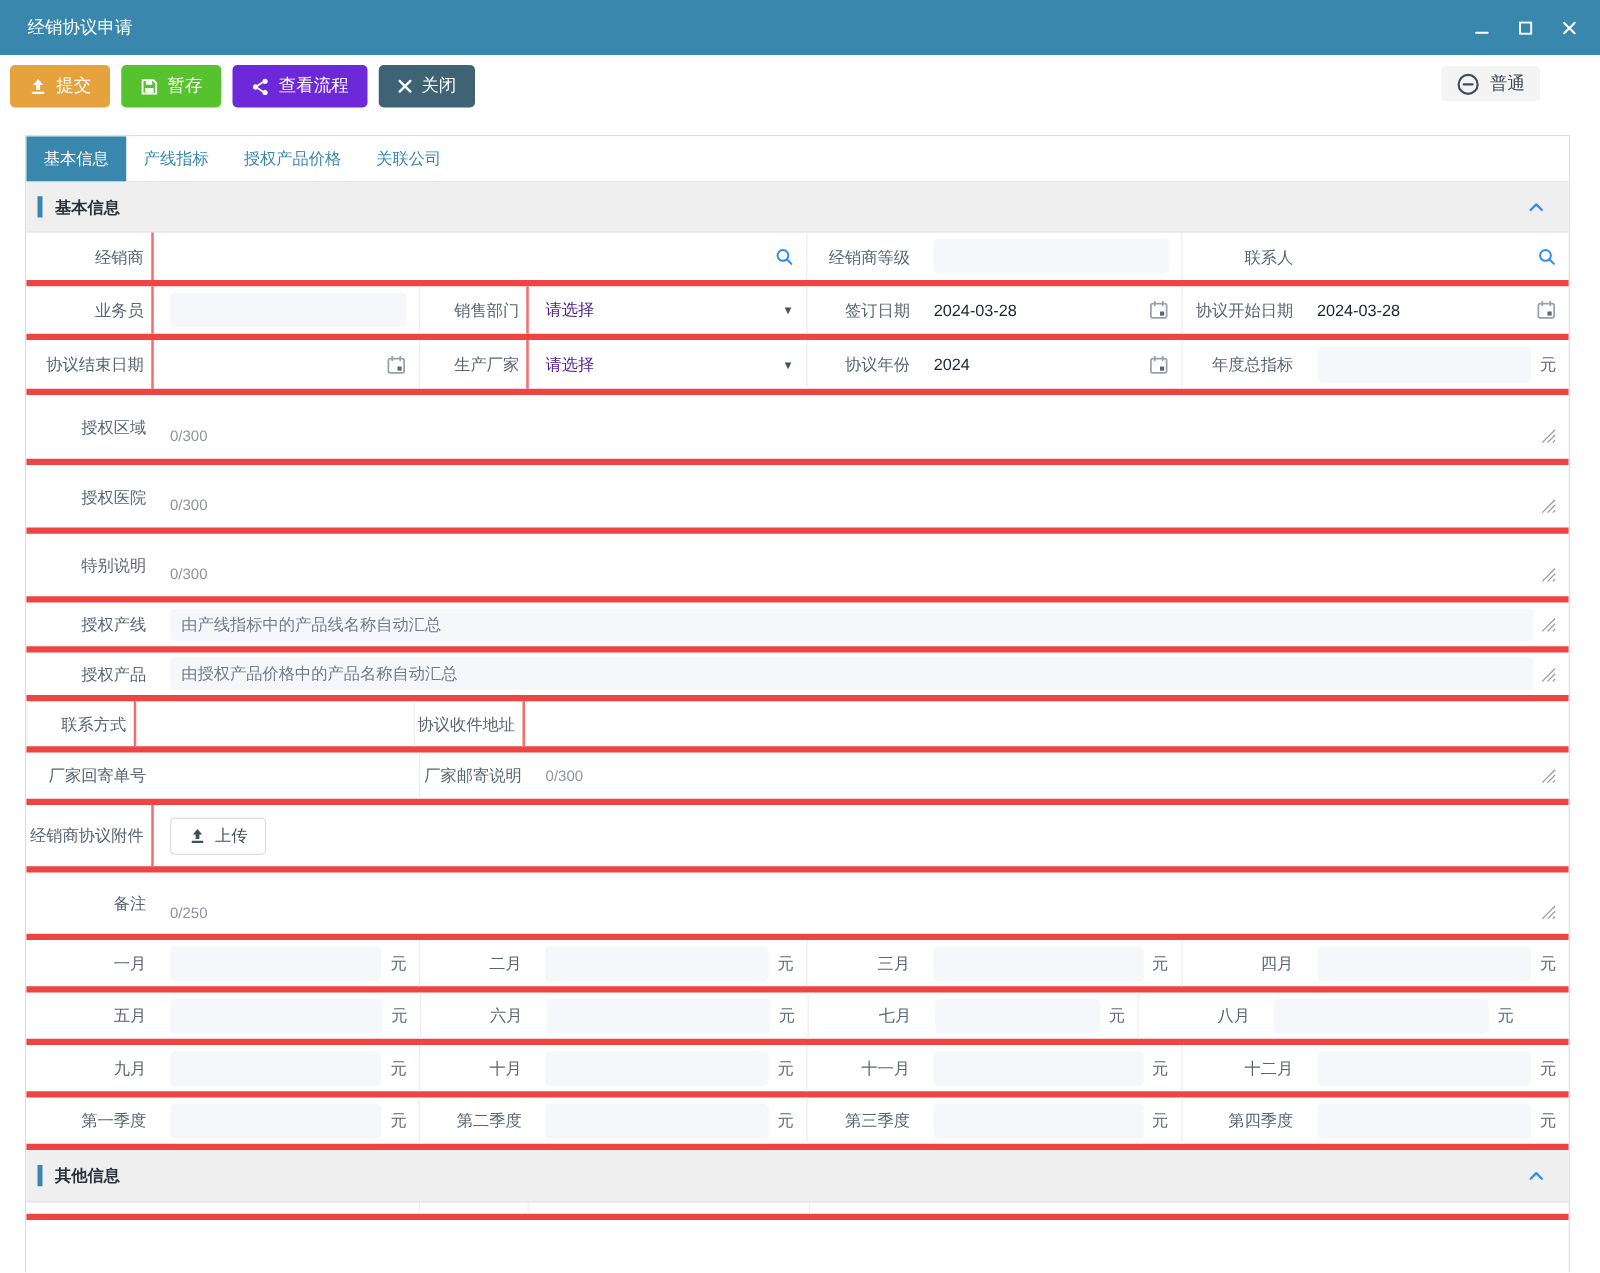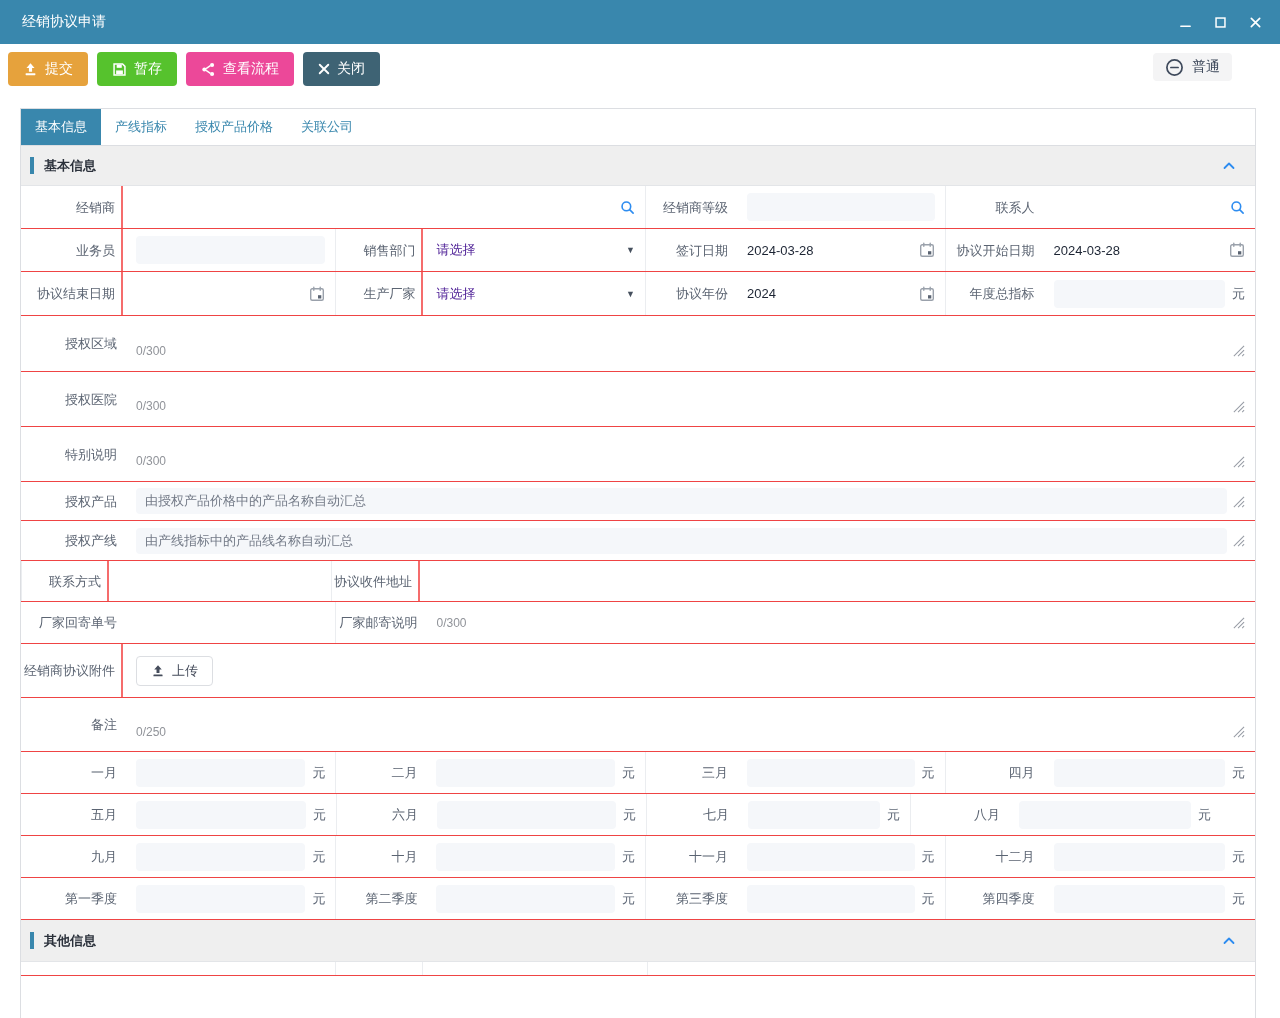--- a/index.html
+++ b/index.html
@@ -10,37 +10,37 @@
   .title{color:#fff;font-size:14px;flex:1}
   .winbtns{display:flex;gap:22px;align-items:center}
   .winbtn{display:flex;cursor:pointer}
   
   .toolbar{height:64px;position:relative;background:#fff}
   .tbtns{position:absolute;left:8px;top:8px;display:flex;gap:9px}
   .btn{height:34px;padding:0 15px;border:none;border-radius:4px;color:#fff;font-size:14px;
        display:flex;align-items:center;gap:7px;font-family:inherit;cursor:pointer}
   .btn-submit{background:#e6a23c}
   .btn-save{background:#56c22d}
-  .btn-view{background:#ec4899}
+  .btn-view{background:#6d28d9}
   .btn-close{background:#3e6374}
   .pill{position:absolute;right:48px;top:9px;height:28px;background:#f4f4f5;border-radius:4px;
         display:flex;align-items:center;gap:8px;padding:0 12px;font-size:14px;color:#3f4a5c;cursor:pointer}
   
   .panel{position:absolute;left:20px;top:108px;width:1236px;bottom:0;background:#fff;
          border:1px solid #dcdee2;border-bottom:none;box-sizing:border-box;overflow:hidden}
   .tabs{height:36px;display:flex;border-bottom:1px solid #dcdee2;background:#fff}
   .tab{padding:0 14px;display:flex;align-items:center;font-size:13px;color:#3987ad;cursor:pointer}
   .tab.active{background:#3987ad;color:#fff}
   
   .sec{background:#efefef;display:flex;align-items:center;border-bottom:1px solid #e3e5e8;box-sizing:border-box}
   .secbar{width:4px;height:17px;background:#3987ad;margin:0 10px 0 9px}
   .sectitle{font-size:13px;font-weight:bold;color:#2b313b;flex:1}
   .chev{margin-right:18px;cursor:pointer;display:flex}
   
-  .frow{display:flex;border-bottom:1px solid #ef4444;box-sizing:border-box}
+  .frow{display:flex;border-bottom:5px solid #ef4444;box-sizing:border-box}
   .cell{display:flex;box-sizing:border-box;height:100%}
   .cell.bord{border-left:1px solid #ebedf0}
   .lbl{display:flex;align-items:center;justify-content:flex-end;padding-right:6px;font-size:13px;
        color:#5b6472;box-sizing:border-box;flex-shrink:0;text-align:right;height:100%;line-height:15px}
   .lbl.req{border-right:2px solid #f56c6c}
   .fld{flex:1;display:flex;align-items:center;padding:0 10px 0 13px;min-width:0;font-size:13px}
   .fld.end{justify-content:space-between}
   .low > *{transform:translateY(7px)}
   .sp{flex:1}
   .din{flex:1;height:28px;background:#f5f7fa;border-radius:4px}
@@ -314,42 +314,42 @@
                 <g stroke="#969ba4" stroke-width="1.1" fill="none">
                   <path d="M2 13 L13 2"></path>
                   <path d="M6.5 13 L13 6.5"></path>
                   <path d="M11 13 L13 11"></path>
                 </g>
               </svg>
             </span>
           </div>
         </div>
       </div>
+      <div class="frow" style="height: 40px;">
+        <div class="cell" style="width:1236px">
+          <div class="lbl" style="width:102px">授权产线</div>
+          <div class="fld">
+            <div class="atx">由产线指标中的产品线名称自动汇总</div>
+            <span class="grip">
+              <svg width="13" height="13" viewBox="0 0 14 14">
+                <g stroke="#969ba4" stroke-width="1.1" fill="none">
+                  <path d="M2 13 L13 2"></path>
+                  <path d="M6.5 13 L13 6.5"></path>
+                  <path d="M11 13 L13 11"></path>
+                </g>
+              </svg>
+            </span>
+          </div>
+        </div>
+      </div>
       <div class="frow" style="height: 39px;">
         <div class="cell" style="width:1236px">
           <div class="lbl" style="width:102px">授权产品</div>
           <div class="fld">
             <div class="atx">由授权产品价格中的产品名称自动汇总</div>
-            <span class="grip">
-              <svg width="13" height="13" viewBox="0 0 14 14">
-                <g stroke="#969ba4" stroke-width="1.1" fill="none">
-                  <path d="M2 13 L13 2"></path>
-                  <path d="M6.5 13 L13 6.5"></path>
-                  <path d="M11 13 L13 11"></path>
-                </g>
-              </svg>
-            </span>
-          </div>
-        </div>
-      </div>
-      <div class="frow" style="height: 40px;">
-        <div class="cell" style="width:1236px">
-          <div class="lbl" style="width:102px">授权产线</div>
-          <div class="fld">
-            <div class="atx">由产线指标中的产品线名称自动汇总</div>
             <span class="grip">
               <svg width="13" height="13" viewBox="0 0 14 14">
                 <g stroke="#969ba4" stroke-width="1.1" fill="none">
                   <path d="M2 13 L13 2"></path>
                   <path d="M6.5 13 L13 6.5"></path>
                   <path d="M11 13 L13 11"></path>
                 </g>
               </svg>
             </span>
           </div>

